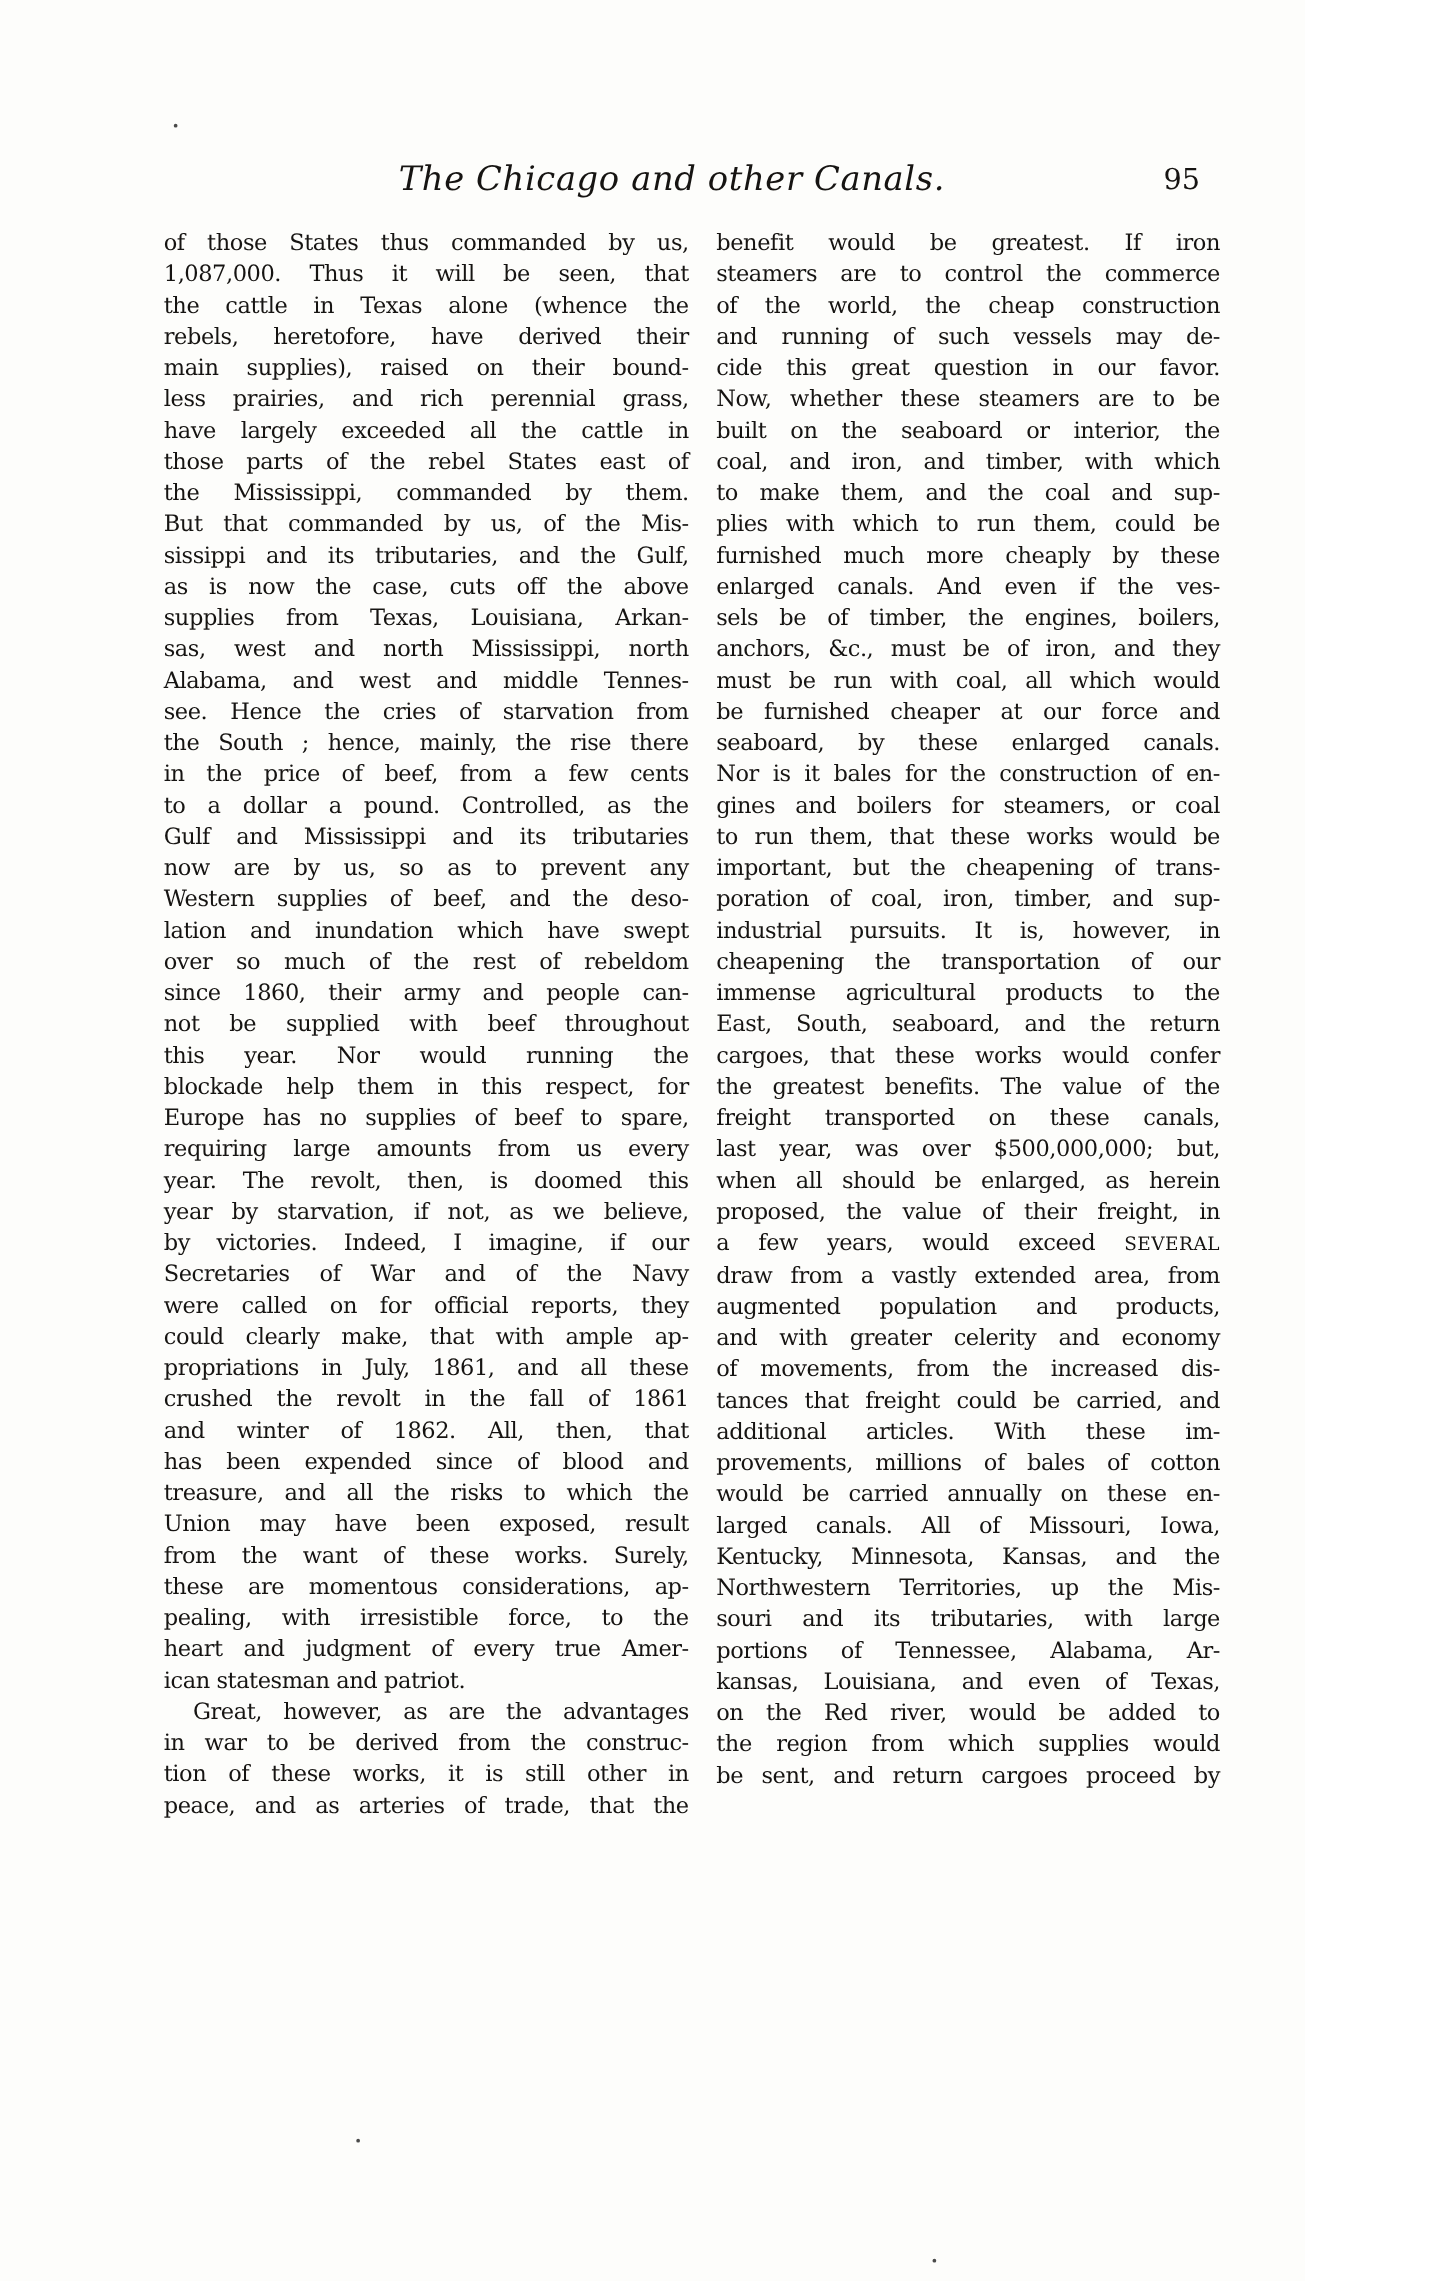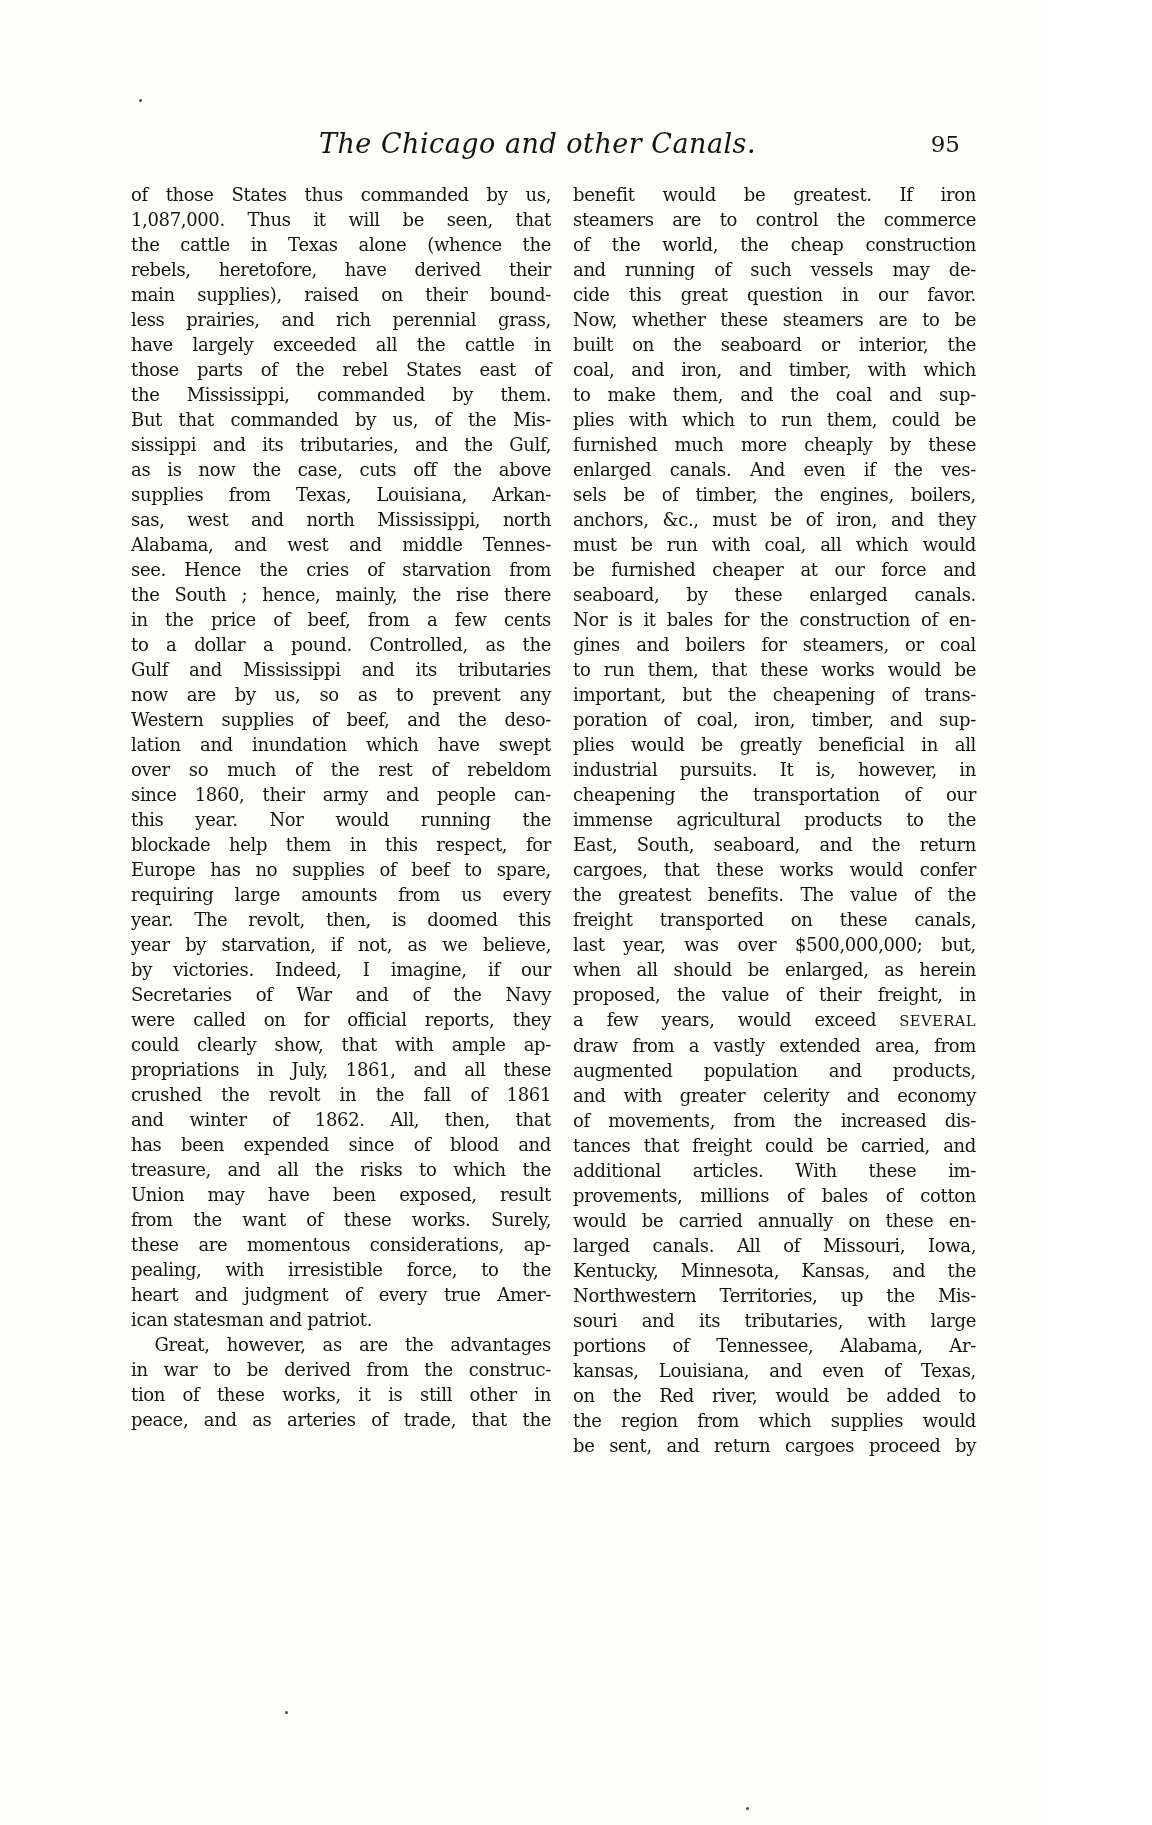--- a/index.html
+++ b/index.html
@@ -97,30 +97,31 @@
         <div class="tline">see.  Hence the cries of starvation from</div>
         <div class="tline">the South ; hence, mainly, the rise there</div>
         <div class="tline">in the price of beef, from a few cents</div>
         <div class="tline">to a dollar a pound.  Controlled, as the</div>
         <div class="tline">Gulf and Mississippi and its tributaries</div>
         <div class="tline">now are by us, so as to prevent any</div>
         <div class="tline">Western supplies of beef, and the deso-</div>
         <div class="tline">lation and inundation which have swept</div>
         <div class="tline">over so much of the rest of rebeldom</div>
         <div class="tline">since 1860, their army and people can-</div>
+        <div class="tline">not be supplied with beef throughout</div>
         <div class="tline">this year.  Nor would running the</div>
         <div class="tline">blockade help them in this respect, for</div>
         <div class="tline">Europe has no supplies of beef to spare,</div>
         <div class="tline">requiring large amounts from us every</div>
         <div class="tline">year.  The revolt, then, is doomed this</div>
         <div class="tline">year by starvation, if not, as we believe,</div>
         <div class="tline">by victories.  Indeed, I imagine, if our</div>
         <div class="tline">Secretaries of War and of the Navy</div>
         <div class="tline">were called on for official reports, they</div>
-        <div class="tline">could clearly show, that with ample ap-</div>
+        <div class="tline">could clearly make, that with ample ap-</div>
         <div class="tline">propriations in July, 1861, and all these</div>
         <div class="tline">crushed the revolt in the fall of 1861</div>
         <div class="tline">and winter of 1862.  All, then, that</div>
         <div class="tline">has been expended since of blood and</div>
         <div class="tline">treasure, and all the risks to which the</div>
         <div class="tline">Union may have been exposed, result</div>
         <div class="tline">from the want of these works.  Surely,</div>
         <div class="tline">these are momentous considerations, ap-</div>
         <div class="tline">pealing, with irresistible force, to the</div>
         <div class="tline">heart and judgment of every true Amer-</div>
@@ -146,21 +147,20 @@
         <div class="tline">sels be of timber, the engines, boilers,</div>
         <div class="tline">anchors, &amp;c., must be of iron, and they</div>
         <div class="tline">must be run with coal, all which would</div>
         <div class="tline">be furnished cheaper at our force and</div>
         <div class="tline">seaboard, by these enlarged canals.</div>
         <div class="tline">Nor is it bales for the construction of en-</div>
         <div class="tline">gines and boilers for steamers, or coal</div>
         <div class="tline">to run them, that these works would be</div>
         <div class="tline">important, but the cheapening of trans-</div>
         <div class="tline">poration of coal, iron, timber, and sup-</div>
-        <div class="tline">plies would be greatly beneficial in all</div>
         <div class="tline">industrial pursuits.  It is, however, in</div>
         <div class="tline">cheapening the transportation of our</div>
         <div class="tline">immense agricultural products to the</div>
         <div class="tline">East, South, seaboard, and the return</div>
         <div class="tline">cargoes, that these works would confer</div>
         <div class="tline">the greatest benefits.  The value of the</div>
         <div class="tline">freight transported on these canals,</div>
         <div class="tline">last year, was over $500,000,000; but,</div>
         <div class="tline">when all should be enlarged, as herein</div>
         <div class="tline">proposed, the value of their freight, in</div>

